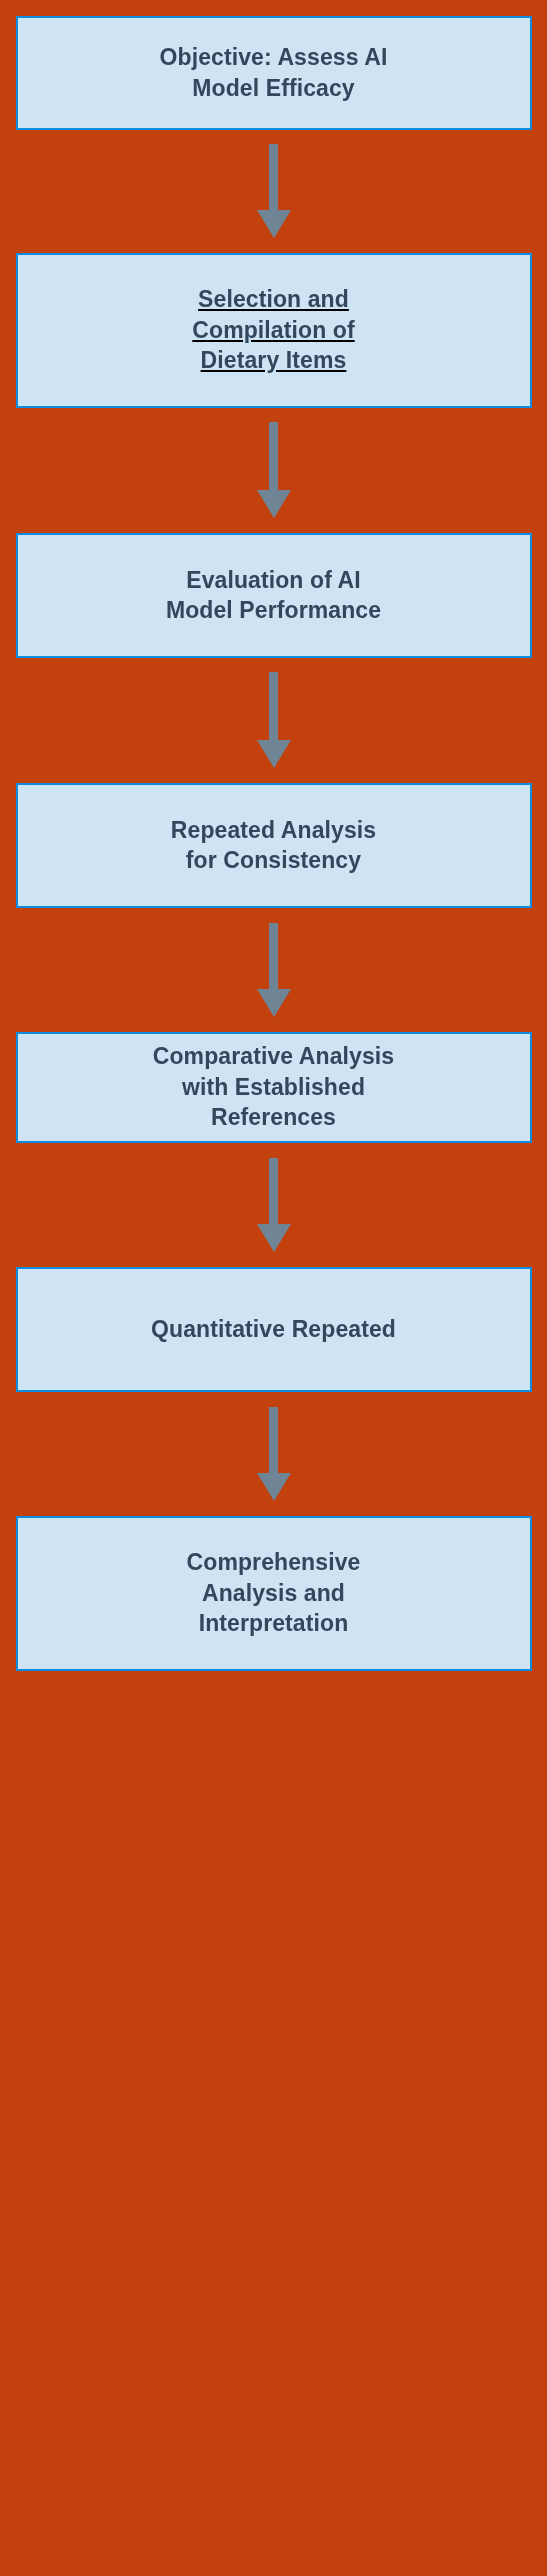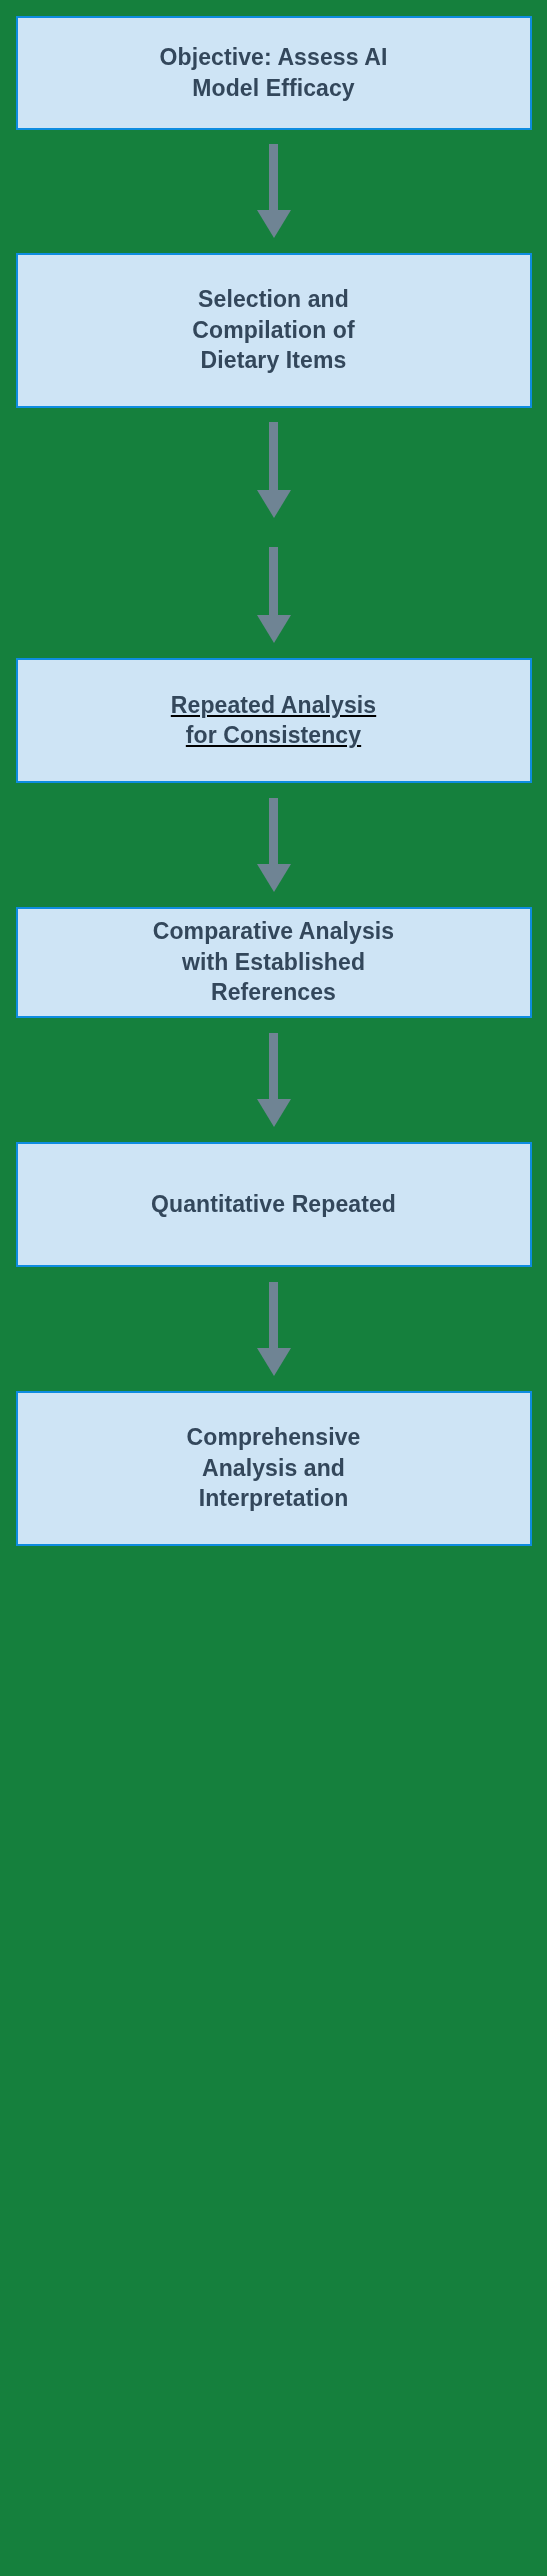--- a/index.html
+++ b/index.html
@@ -10,21 +10,21 @@
   body {
     width: 547px;
     height: 2576px;
     font-family: "Liberation Sans", sans-serif;
     overflow: hidden;
   }
   #flowchart {
     position: relative;
     width: 547px;
     height: 2576px;
-    background: #15803d;
+    background: #c2410c;
     display: flex;
     flex-direction: column;
     align-items: center;
   }
   .node {
     box-sizing: border-box;
     width: 516px;
     background: #cee4f5;
     border: 2.8px solid #0e8ce0;
     display: flex;
@@ -38,23 +38,23 @@
     font-family: "Liberation Sans", sans-serif;
     font-weight: bold;
     font-size: 23px;
     line-height: 1.32;
     letter-spacing: 0.1px;
     white-space: pre-line;
     padding: 0 18.3px;
   }
   
   .h-n0 { height: 114px; }
-  .h-n1 { height: 155px; }
+  .h-n1 { height: 155px; text-decoration: underline; }
   .h-n2 { height: 125px; }
-  .h-n3 { height: 125px; text-decoration: underline; }
+  .h-n3 { height: 125px; }
   .h-n4 { height: 111px; }
   .h-n5 { height: 125px; }
   .h-n6 { height: 155px; align-items: center; }
 
   .connector {
     width: 42px;
     display: flex;
     flex-direction: column;
     align-items: center;
     justify-content: center;
@@ -111,20 +111,24 @@
     <div class="node-label">Selection and
 Compilation of
 Dietary Items</div>
   </div>
 
   <div class="connector conn-gap-1">
     <div class="arrow-shaft"></div>
     <div class="arrow-head"></div>
   </div>
 
+  <div class="node h-n2">
+    <div class="node-label">Evaluation of AI
+Model Performance</div>
+  </div>
 
   <div class="connector conn-gap-2">
     <div class="arrow-shaft"></div>
     <div class="arrow-head"></div>
   </div>
 
   <div class="node h-n3">
     <div class="node-label">Repeated Analysis
 for Consistency</div>
   </div>

